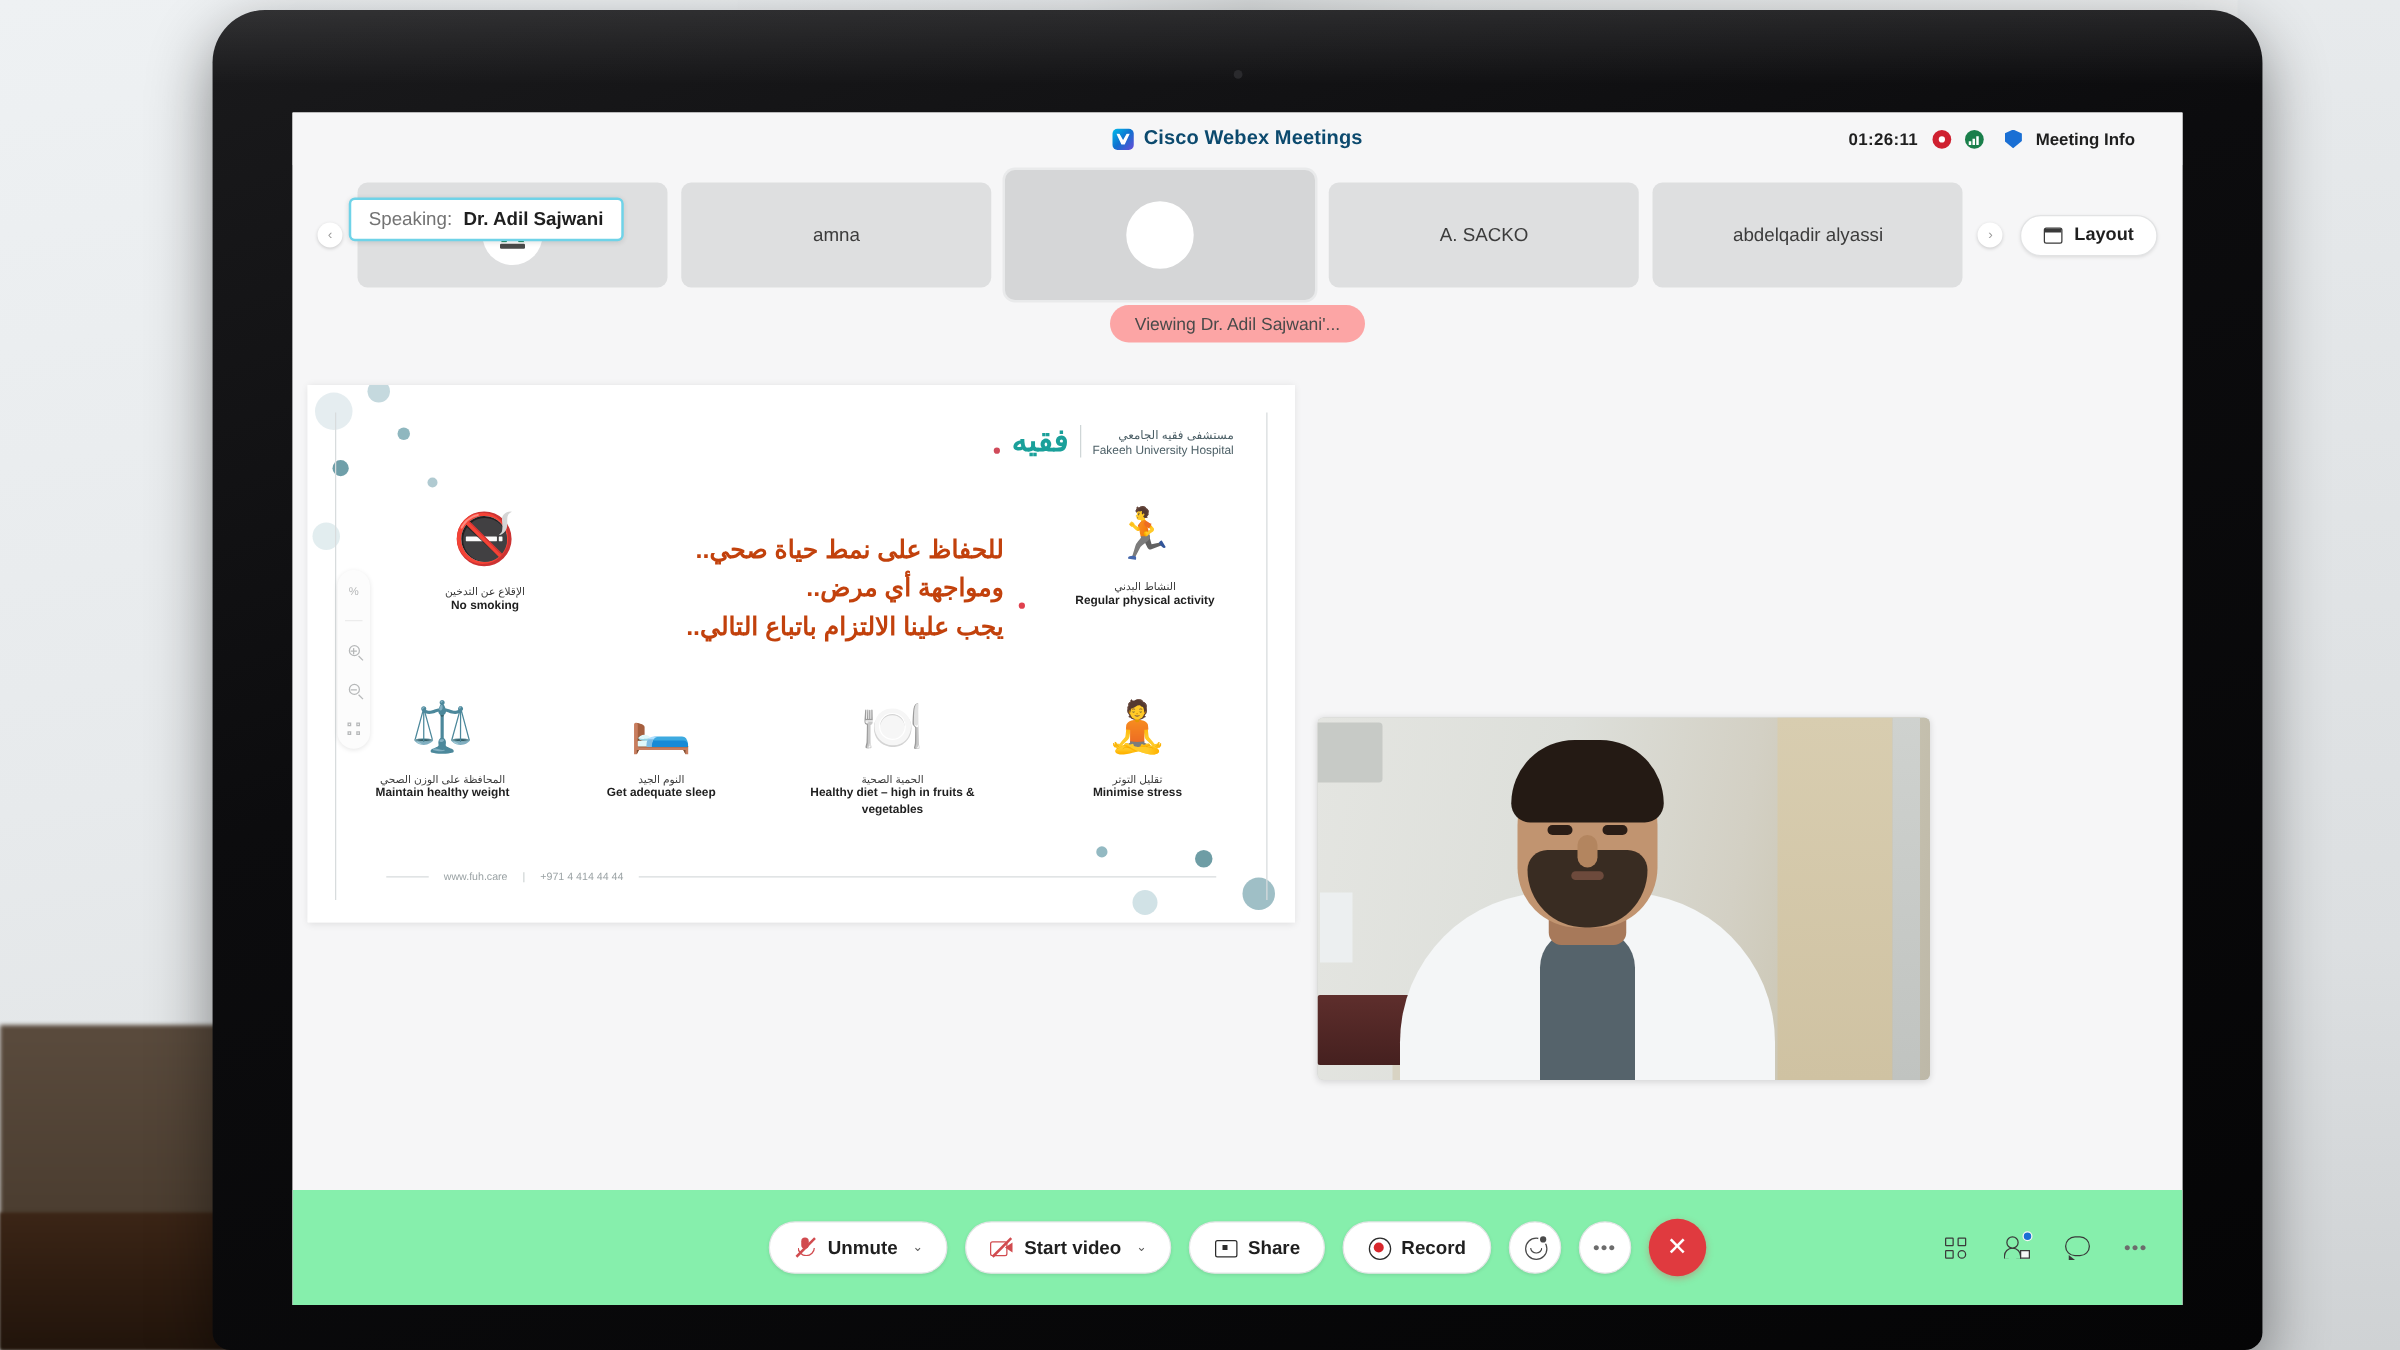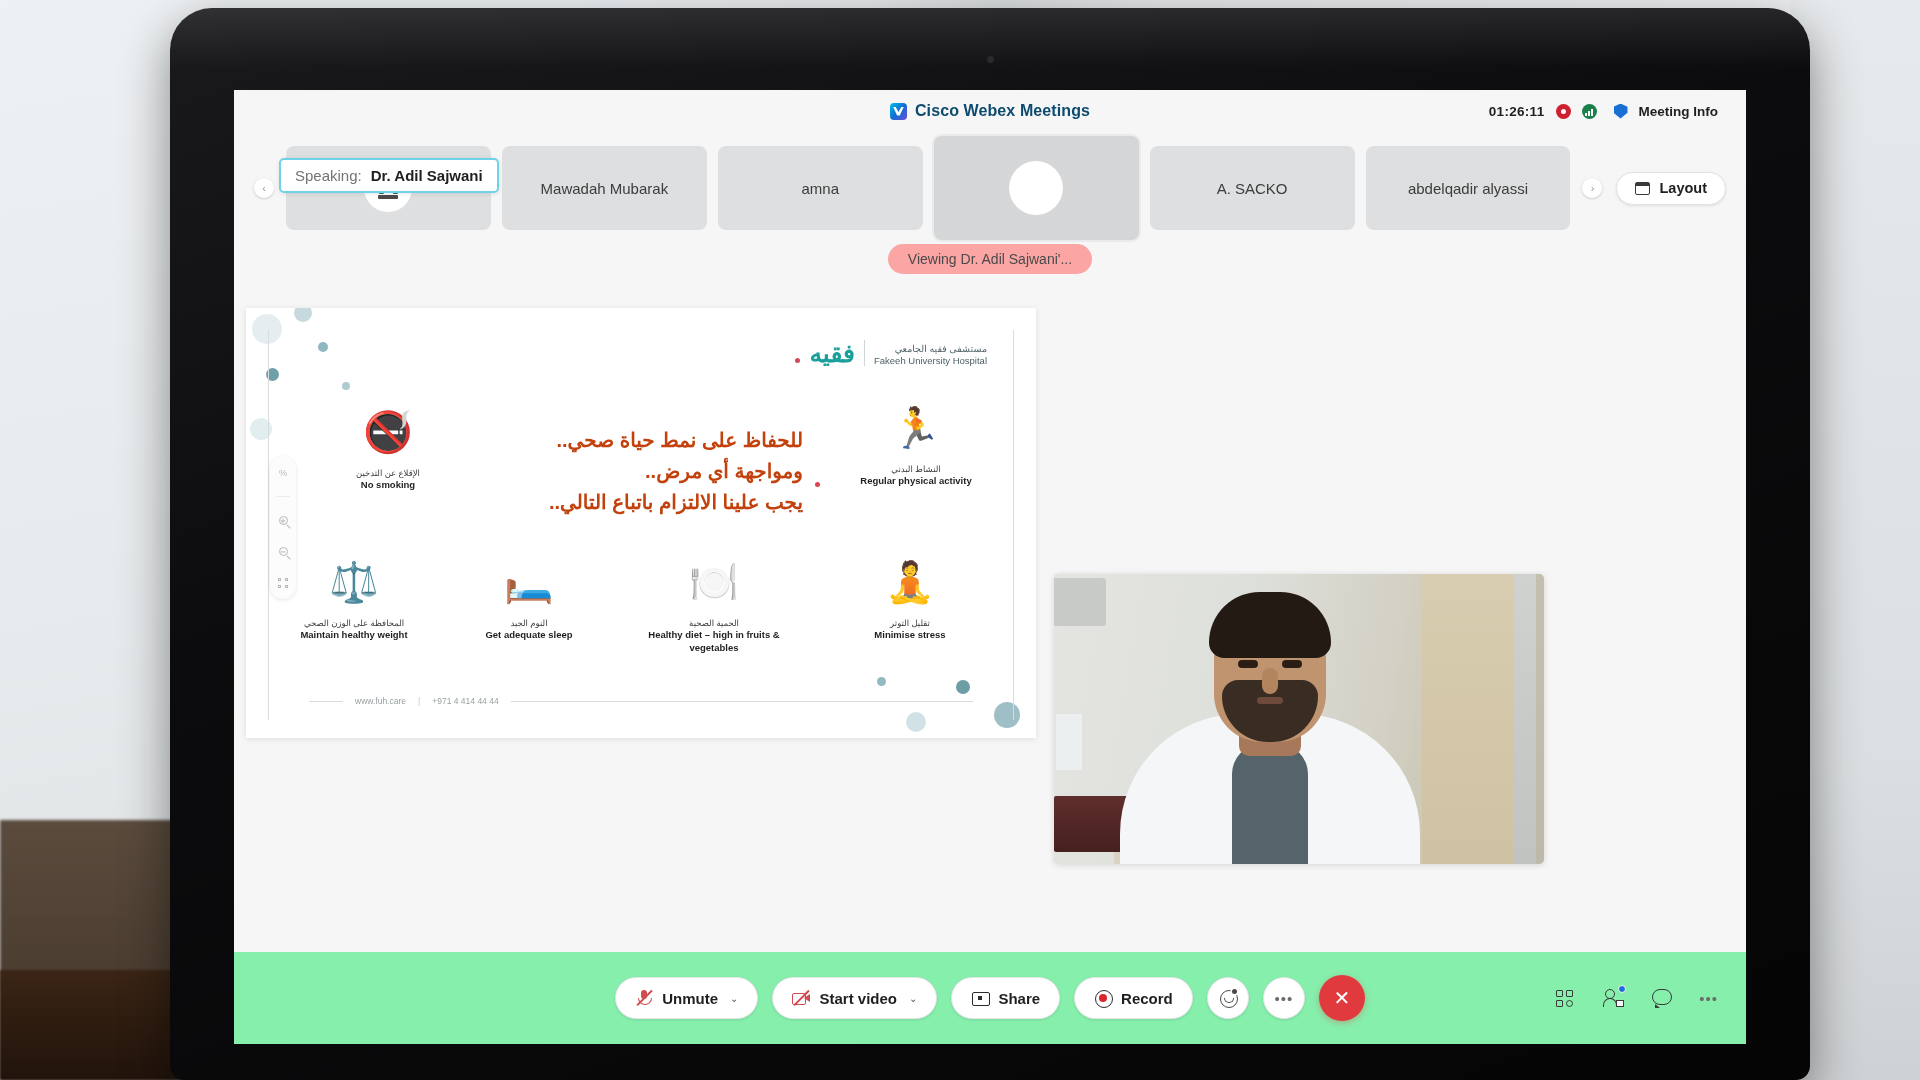--- a/index.html
+++ b/index.html
@@ -81,21 +81,21 @@
     background: linear-gradient(135deg, #00bceb 0%, #1170cf 50%, #6b4bd8 100%);
     position: relative; flex: none;
   }
   #webex-logo::after {
     content: ""; position: absolute; left: 3px; top: 4px; width: 11px; height: 9px;
     background: #fff;
     clip-path: polygon(0 0, 22% 0, 50% 62%, 78% 0, 100% 0, 62% 100%, 38% 100%);
   }
   .tb-title { font-size: 16px; font-weight: 700; color: #0c4a6e; letter-spacing: .1px; }
   #titlebar-right {
-    position: absolute; right: 28px; top: 0; height: 42px;
+    position: absolute; right: 38px; top: 0; height: 42px;
     display: flex; align-items: center; gap: 11px; margin-left: 43px;
   }
   .tb-timer { font-size: 13.5px; font-weight: 700; color: #1f1f1f; letter-spacing: .3px; }
   .tb-rec-icon {
     width: 15px; height: 15px; border-radius: 50%;
     background: #cf2030; display: flex; align-items: center; justify-content: center;
   }
   .tb-rec-icon i { width: 5px; height: 5px; border-radius: 50%; background: #fff; display:block; }
   .tb-sig-icon {
     width: 15px; height: 15px; border-radius: 50%; background: #1a7f4b;
@@ -459,23 +459,20 @@
         <div id="strip-prev">‹</div>
 
         <div id="tiles">
           <div class="tile">
             <div class="tile-avatar logo">
               <span class="mark"></span>
                 <span class="sub2"></span>
             </div>
           </div>
           <div class="tile">
-            <span class="tile-name">Mawadah Mubarak</span>
-          </div>
-          <div class="tile">
             <span class="tile-name">amna</span>
           </div>
           <div class="tile active">
             <div class="tile-avatar blank"></div>
           </div>
           <div class="tile">
             <span class="tile-name">A. SACKO</span>
           </div>
           <div class="tile">
             <span class="tile-name">abdelqadir alyassi</span>

